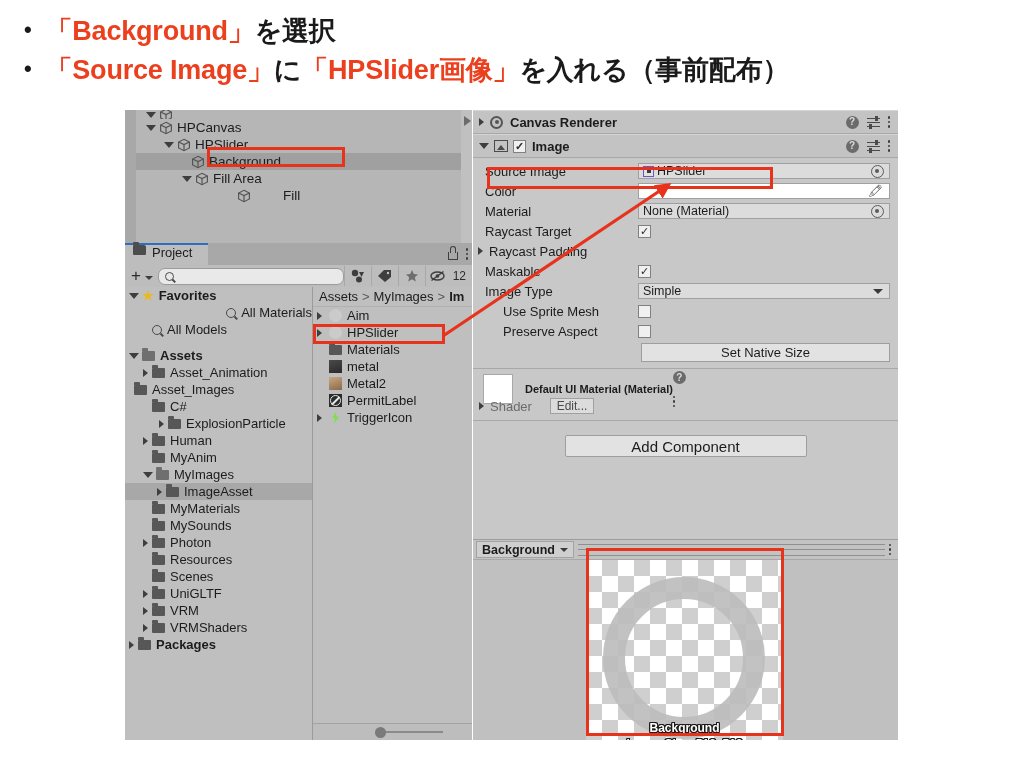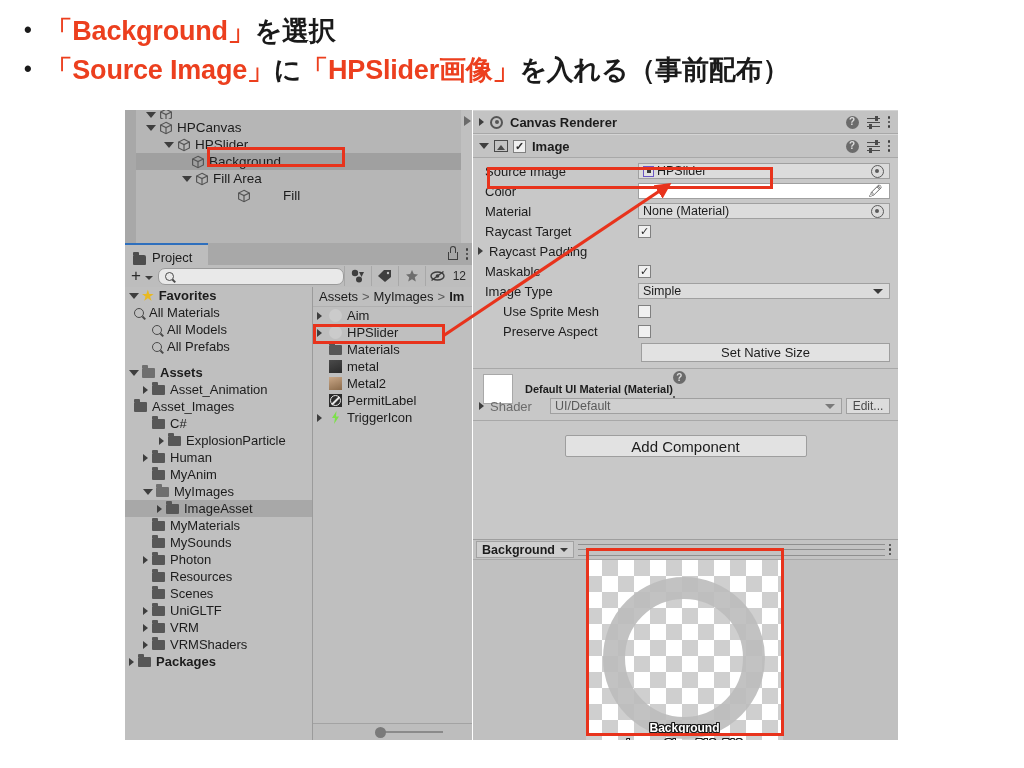--- a/index.html
+++ b/index.html
@@ -130,21 +130,21 @@
     height: 22px;
     background: #a8a8a8;
   }
   #project-tab {
     position: absolute;
     left: 0; top: 0;
     height: 22px;
     padding: 0 16px 0 8px;
     background: #bdbdbd;
     border-top: 2px solid #2e6fbd;
-    display: flex; align-items: flex-end;
+    display: flex; align-items: flex-start;
     font-size: 13px; color: #1c1c1c;
     box-sizing: border-box;
   }
   .folder-ico {
     width: 13px; height: 10px;
     background: #4d4d4d;
     margin-right: 6px;
     border-radius: 1px 2px 1px 1px;
     position: relative;
     flex: none;
@@ -743,34 +743,29 @@
         </span>
       </div>
 
       <div id="project-body">
         <div id="project-tree">
             <div class="p-row bold" style="padding-left: 4px;">
               <span class="tri open"></span>
               <span class="star">★</span>
               <span>Favorites</span>
             </div>
-            <div class="p-row" style="">
+            <div class="p-row" style="padding-left: 18px; justify-content: flex-end;">
               <span class="tri blank"></span>
               <span class="magn"></span>
               <span>All Materials</span>
             </div>
             <div class="p-row" style="padding-left: 18px;">
               <span class="tri blank"></span>
               <span class="magn"></span>
               <span>All Models</span>
-            </div>
-            <div class="p-row" style="padding-left: 18px;">
-              <span class="tri blank"></span>
-              <span class="magn"></span>
-              <span>All Prefabs</span>
             </div>
             <div class="p-gap"></div>
             <div class="p-row bold" style="padding-left: 4px;">
               <span class="tri open"></span>
               <span class="folder-open"></span>
               <span>Assets</span>
             </div>
             <div class="p-row" style="padding-left: 18px;">
               <span class="tri"></span>
               <span class="folder-cl"></span>
@@ -1028,24 +1023,20 @@
           <span class="kebab">
               <i></i>
               <i></i>
               <i></i>
             </span>
         </span>
       </div>
       <div style="height:20px;display:flex;align-items:center;margin-top:-8px;">
         <span class="cmp-tri" style="margin-left:6px;"></span>
         <span style="width:60px;font-size:13px;color:#6b6b6b;">Shader</span>
-        <span class="prop-field" style="background:#cfcfcf;color:#5a5a5a;margin-right:4px;">
-          <span>UI/Default</span>
-          <span class="dd-arrow" style="border-top-color:#7a7a7a;"></span>
-        </span>
         <span style="width:44px;height:16px;background:#dcdcdc;border:1px solid #a0a0a0;box-sizing:border-box;display:flex;align-items:center;justify-content:center;font-size:12px;color:#4a4a4a;margin-right:8px;">Edit...</span>
       </div>
     </div>
 
     <div id="addcomp-wrap">
       <div id="add-component-btn">Add Component</div>
     </div>
 
     <div id="preview-wrap">
       <div id="preview-bar">

